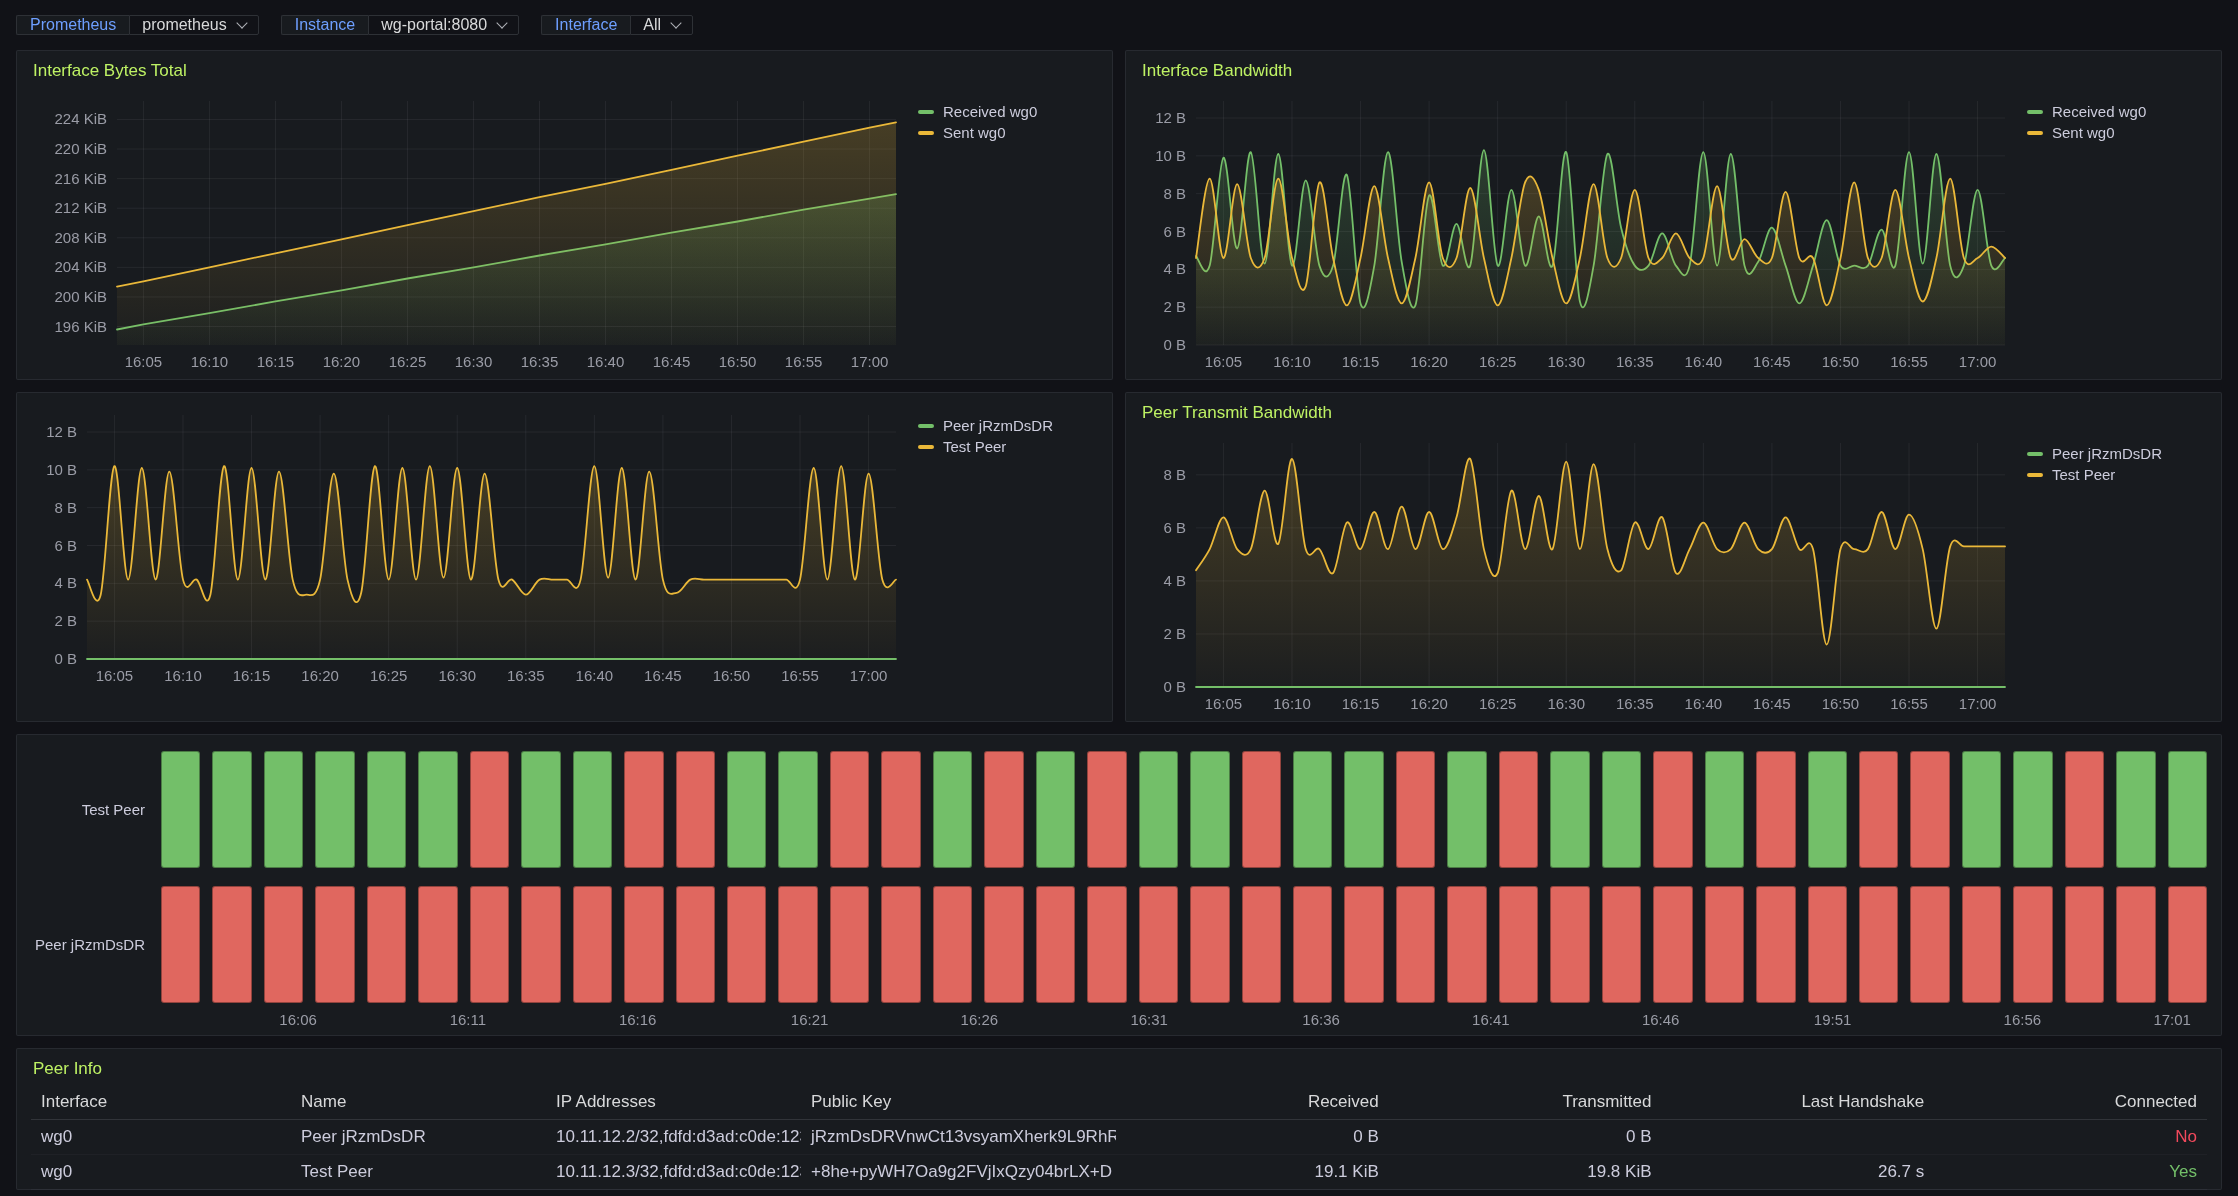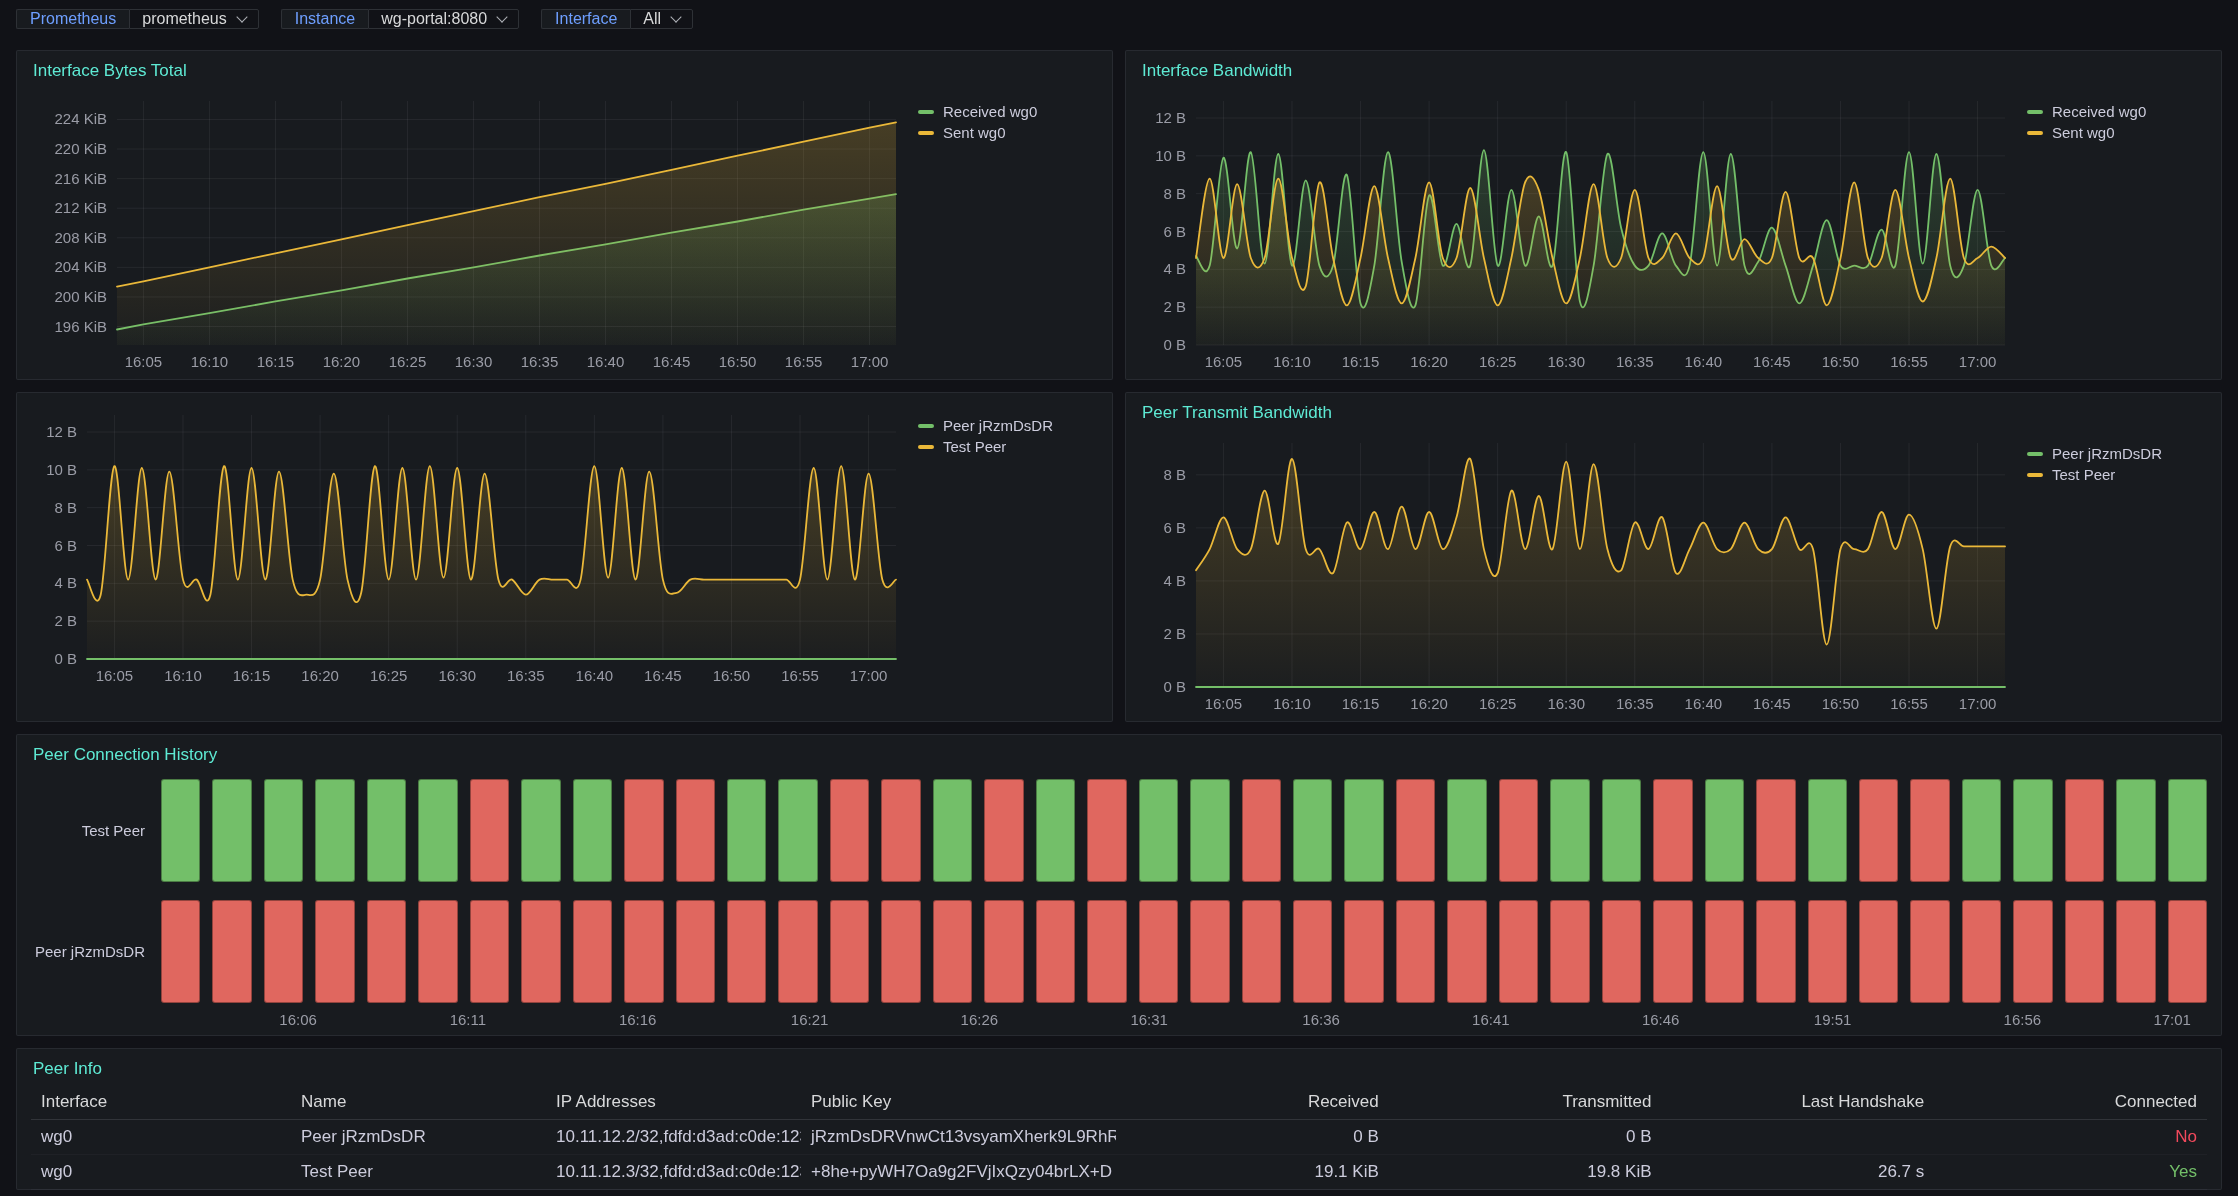--- a/index.html
+++ b/index.html
@@ -5,21 +5,21 @@
   * { margin:0; padding:0; box-sizing:border-box; }
   html,body {
     width:2238px; height:1196px;
     background:#111217;
     font-family:"Liberation Sans", sans-serif;
     color:#ccccdc;
     overflow:hidden;
   }
   
   .topbar { height:50px; display:flex; align-items:center; gap:22px; padding:0 16px; }
-  .var-group { display:flex; align-items:flex-start; height:32px; }
+  .var-group { display:flex; align-items:center; height:32px; }
   .var-label {
     display:flex; align-items:center; padding:0 13px;
     background:#181b1f; border:1px solid #2e3136; border-right:none;
     border-radius:2px 0 0 2px; color:#6e9fff; font-size:16px; font-weight:500;
   }
   .var-value {
     display:flex; align-items:center; gap:11px; padding:0 12px;
     background:#111217; border:1px solid #2e3136; border-radius:0 2px 2px 0;
     color:#d8d9da; font-size:16px; cursor:pointer;
   }
@@ -32,21 +32,21 @@
   .dashboard { padding:0 16px 16px; display:flex; flex-direction:column; gap:12px; }
   .grid-2 { display:grid; grid-template-columns:1fr 1fr; gap:12px; }
   .panel {
     background:#181b1f; border:1px solid rgba(204,204,220,0.09);
     border-radius:2px; padding:8px 14px 4px;
     display:flex; flex-direction:column; min-width:0;
   }
   .panel-ts { height:330px; }
   .panel-tl { height:302px; }
   .panel-table { height:142px; }
-  .panel-title { font-size:17px; font-weight:500; color:#5eead4; padding:2px 2px 6px; cursor:pointer; }
+  .panel-title { font-size:17px; font-weight:500; color:#bef264; padding:2px 2px 6px; cursor:pointer; }
   
   .chart-wrap { flex:1; display:flex; min-height:0; }
   .chart-area { flex:1; min-width:0; position:relative; }
   .chart-area svg { display:block; }
   svg text { font-family:"Liberation Sans", sans-serif; font-size:15px; fill:#9a9ca6; }
   .legend { width:190px; padding:16px 0 0 10px; display:flex; flex-direction:column; gap:4px; font-size:15px; }
   .legend-item { display:flex; align-items:center; gap:9px; cursor:pointer; color:#ccccdc; }
   .legend-swatch { width:16px; height:4px; border-radius:2px; flex:none; }
   
   .tl-body { flex:1; display:flex; flex-direction:column; min-height:0; }
@@ -377,21 +377,20 @@
             <div class="legend-item">
               <span class="legend-swatch" style="background: rgb(234, 184, 57);"></span>
               <span>Test Peer</span>
             </div>
           </div>
       </div>
     </section>
   </div>
 
   <section class="panel panel-tl">
-    <h2 class="panel-title">Peer Connection History</h2>
     <div class="tl-body">
       <div class="tl-rows" id="tl-rows">
           <div class="tl-row">
             <div class="tl-label">Test Peer</div>
             <div class="tl-bars">
               <div class="tl-bar" style="background: rgb(115, 191, 105);"></div>
               <div class="tl-bar" style="background: rgb(115, 191, 105);"></div>
               <div class="tl-bar" style="background: rgb(115, 191, 105);"></div>
               <div class="tl-bar" style="background: rgb(115, 191, 105);"></div>
               <div class="tl-bar" style="background: rgb(115, 191, 105);"></div>

